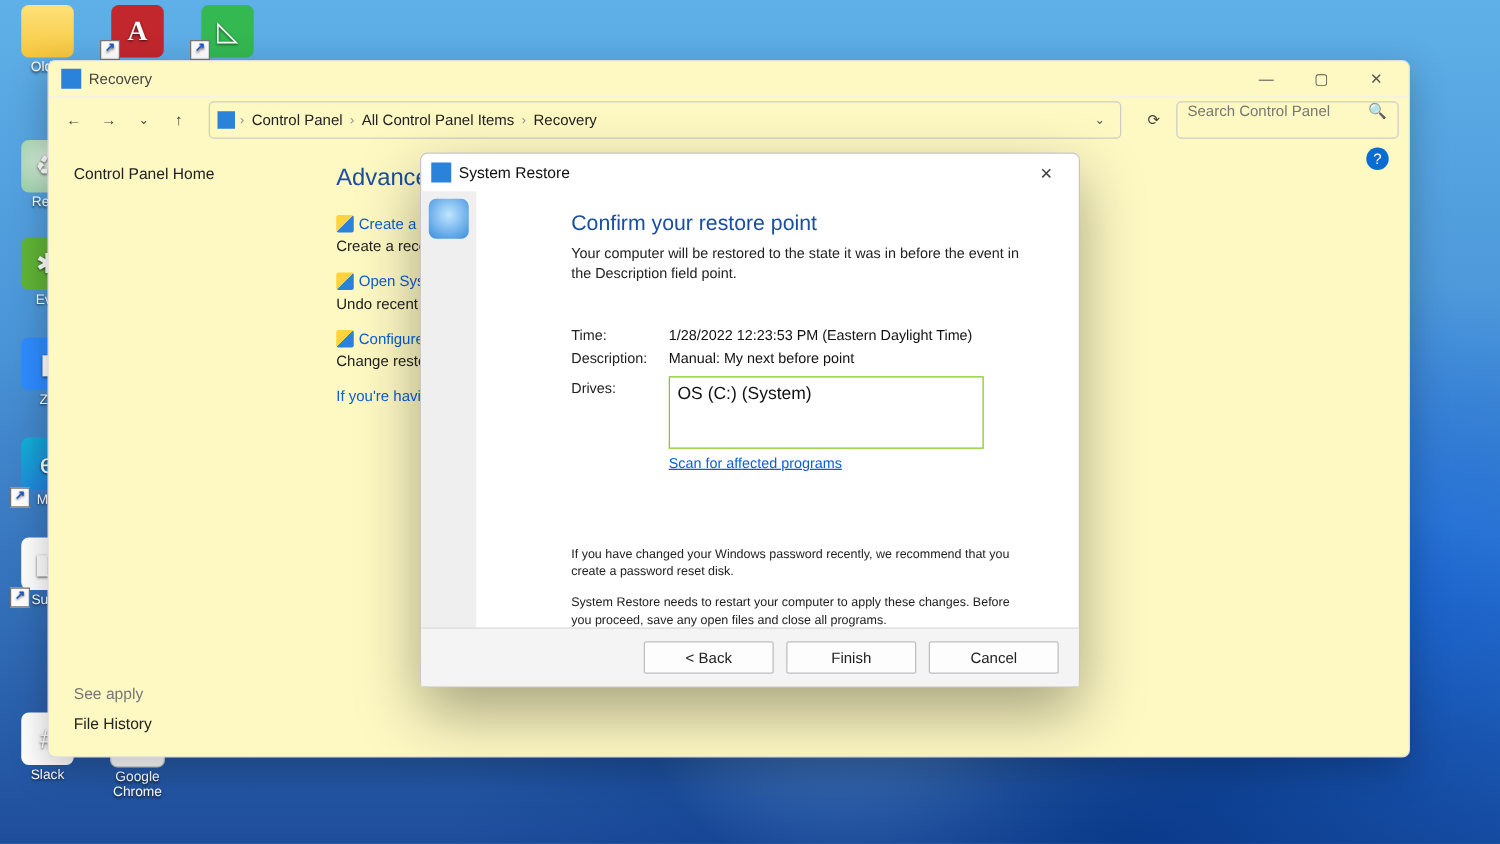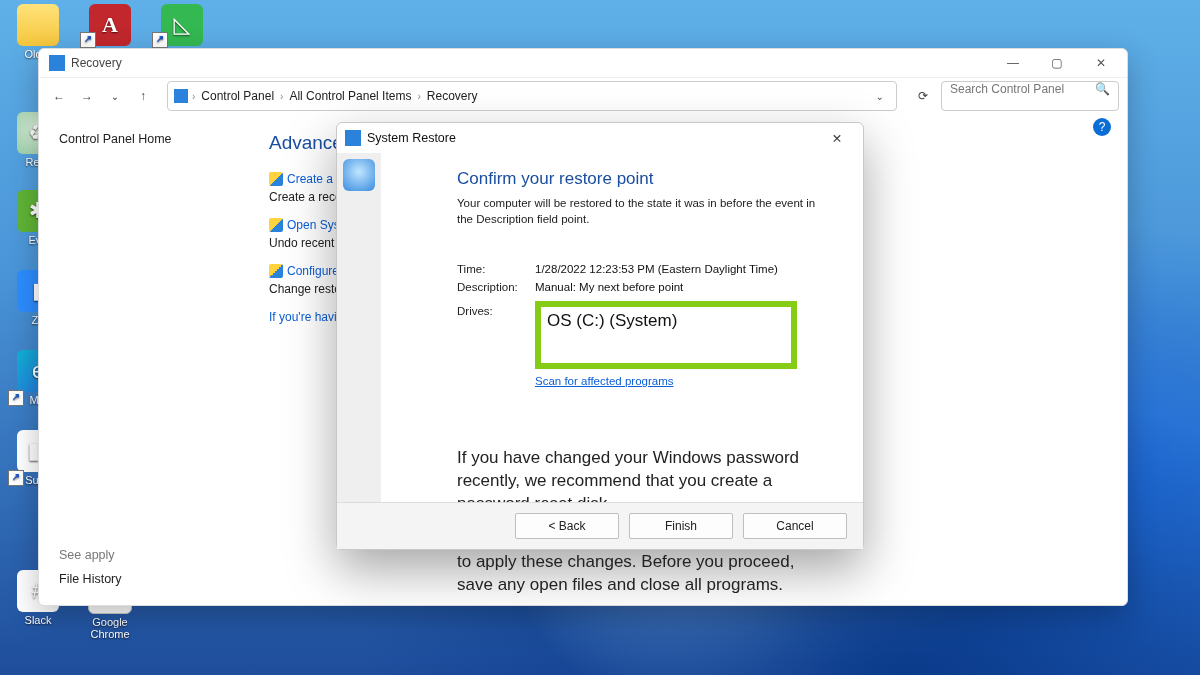--- a/index.html
+++ b/index.html
@@ -17,21 +17,21 @@
   .ic-green{background:#33b852;border-radius:50%}
   .ic-bin{background:radial-gradient(circle at 50% 40%,#ddf1e0,#9bd0a8);border-radius:8px}
   .ic-zoom{background:#2d8cff;border-radius:10px}
   .ic-edge{background:linear-gradient(135deg,#0fb3d4,#2a6ee0);border-radius:8px}
   .ic-sugar{background:#fff;border-radius:6px}
   .ic-slack{background:#fff;border-radius:8px}
   .ic-chrome{background:#fff;border-radius:50%;border:1px solid #ccc;color:#333}
   .ic-ever{background:#5fb436;border-radius:50%}
   .shortcut{position:absolute;left:0;bottom:0;width:14px;height:14px;background:#fff;border:1px solid #777;color:#1a57c9;font-size:10px;line-height:12px;font-weight:bold;text-align:center}
   
-  .cp-window{position:absolute;left:38px;top:48px;width:1088px;height:556px;background:#ffffff;border:1px solid #ddd;border-radius:6px;box-shadow:0 10px 30px rgba(0,0,0,.25)}
+  .cp-window{position:absolute;left:38px;top:48px;width:1088px;height:556px;background:#fef9c3;border:1px solid #ddd;border-radius:6px;box-shadow:0 10px 30px rgba(0,0,0,.25)}
   .cp-titlebar{height:28px;display:flex;align-items:center;padding:0 4px}
   .cp-titlebar .tb-icon{width:16px;height:16px;margin:0 6px;background:#2a82da}
   .cp-title{flex:0 0 auto;font-size:12px;color:#444}
   .cp-titlebar .spacer{flex:1}
   .tb-btn{width:44px;height:28px;display:flex;align-items:center;justify-content:center;color:#555}
   .cp-toolbar{height:36px;border-top:1px solid #f0f0f0;display:flex;align-items:center;gap:4px;padding:0 8px}
   .nav-btn{width:24px;height:24px;display:flex;align-items:center;justify-content:center;color:#444;border-radius:4px}
   .crumb-bar{flex:1;height:28px;border:1px solid #ccc;border-radius:4px;margin:0 8px;display:flex;align-items:center;padding:0 6px;gap:4px;color:#222}
   .crumb-bar .sep{color:#888;font-size:10px}
   .crumb-item{padding:0 2px}
@@ -59,23 +59,23 @@
   .dlg-title .di{width:16px;height:16px;margin-right:6px;background:#2a82da}
   .dlg-close{margin-left:auto;width:36px;height:26px;display:flex;align-items:center;justify-content:center;color:#444;border-radius:4px}
   .dlg-body{position:relative;height:calc(100% - 30px)}
   .dlg-side{position:absolute;left:0;top:0;bottom:46px;width:44px;background:#efefef}
   .dlg-side .sic{width:32px;height:32px;margin:6px auto;background:radial-gradient(circle at 50% 40%,#bfe6ff,#3a8bde);border-radius:6px}
   .dlg-content{position:absolute;left:44px;right:0;top:0;bottom:46px;padding:10px 24px 10px 120px}
   h2.confirm{font-weight:400;font-size:17px;color:#1a4ea0;margin:6px 0 6px}
   .subtext{font-size:11.5px;color:#222;line-height:1.4;padding-right:20px}
   .kv{display:grid;grid-template-columns:78px 1fr;font-size:11.5px;row-gap:6px;margin-top:36px}
   .kv .k{color:#222}
-  .drives-box{border:6px solid #84cc16;height:48px;width:238px;padding:4px 6px;font-size:17px;margin-top:2px}
+  .drives-box{border:1px solid #84cc16;height:48px;width:238px;padding:4px 6px;font-size:14px;margin-top:2px}
   .scan-link{color:#0b5ed7;text-decoration:underline;font-size:11.5px;display:inline-block;margin-top:6px}
-  .para{font-size:17px;color:#222;line-height:1.35;margin-top:22px;padding-right:24px}
+  .para{font-size:10px;color:#222;line-height:1.35;margin-top:22px;padding-right:24px}
   .dlg-footer{position:absolute;left:0;right:0;bottom:0;height:46px;background:#f4f4f4;border-top:1px solid #dcdcdc;display:flex;align-items:center;justify-content:flex-end;gap:10px;padding-right:16px}
   .btn{min-width:78px;height:24px;border:1px solid #bfbfbf;background:#fdfdfd;border-radius:2px;font-size:12px;display:flex;align-items:center;justify-content:center;padding:0 12px;color:#222}
   
   [data-interactable="true"]{cursor:default}
   a,[role=link]{cursor:pointer}
 </style>
 </head>
 <body>
 
 <div class="wallpaper" data-interactable="false"></div>

